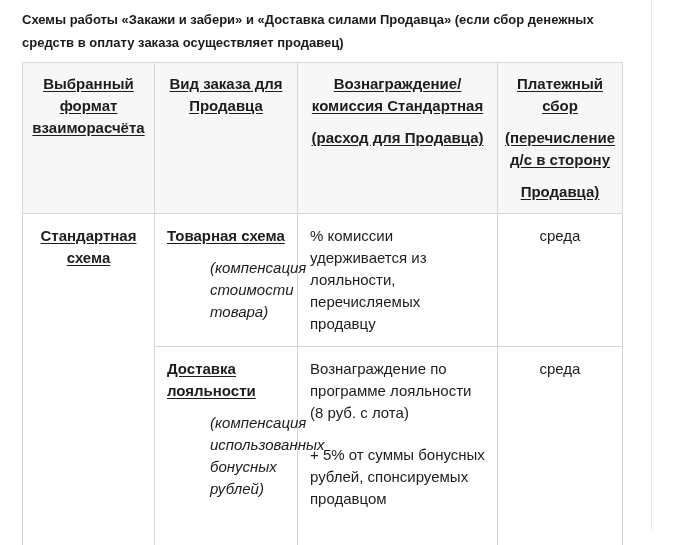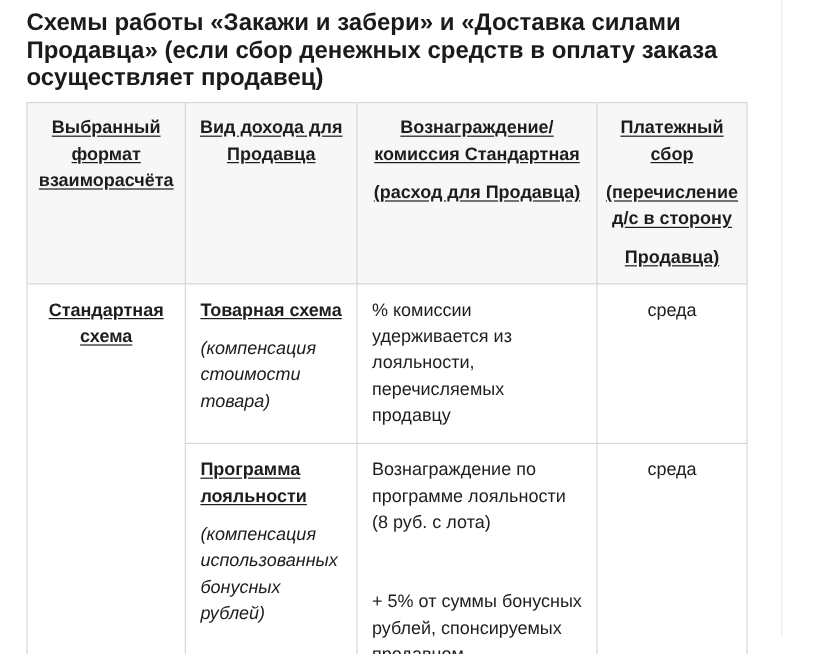--- a/index.html
+++ b/index.html
@@ -10,21 +10,21 @@
     color: #1d1d1d;
     overflow: hidden;
   }
   .page { position: relative; width: 678px; height: 545px; padding: 8px 0 0 22px; }
   .page-divider {
     position: absolute; top: 0; left: 651px; width: 1px; height: 530px;
     background: #ebebeb;
   }
   .title {
     width: 600px;
-    font-size: 20px; line-height: 23px; font-weight: 700; color: #1b1b1b;
+    font-size: 13px; line-height: 23px; font-weight: 700; color: #1b1b1b;
   }
   table.schemes {
     margin-top: 8px;
     width: 600px;
     border-collapse: collapse;
     table-layout: fixed;
     font-size: 15px; line-height: 22px;
   }
   table.schemes th, table.schemes td {
     border: 1px solid #d7d7d7;
@@ -40,24 +40,24 @@
     background: #f7f7f7;
     text-align: center;
     height: 139px;
     padding: 10px 2px;
   }
   tr.row-1 td { height: 118px; }
   tr.row-2 td { height: 213px; }
   .p { margin: 0 0 10px 0; }
   .p:last-child { margin-bottom: 0; }
   .u { font-weight: 700; text-decoration: underline; text-underline-offset: 2px; }
-  .it { font-style: italic; }
+  .it { font-style: italic; margin-left: 43px; }
   .center { text-align: center; }
   .bold { font-weight: 700; }
-  .gap-top { margin-top: 44px; }
+  .gap-top { margin-top: 20px; }
 </style>
 </head>
 <body>
 
 <div class="page">
 
   <div class="title">Схемы работы «Закажи и забери» и «Доставка силами Продавца» (если сбор денежных средств в оплату заказа осуществляет продавец)</div>
 
   <table class="schemes">
     <colgroup>
@@ -65,21 +65,21 @@
         <col class="c2">
         <col class="c3">
         <col class="c4">
     </colgroup>
     <thead>
       <tr>
         <th>
           <p class="p u">Выбранный формат взаиморасчёта</p>
         </th>
         <th>
-          <p class="p u">Вид дохода для Продавца</p>
+          <p class="p u">Вид заказа для Продавца</p>
         </th>
         <th>
           <p class="p u">Вознаграждение/комиссия Стандартная</p>
           <p class="p u">(расход для Продавца)</p>
         </th>
         <th>
           <p class="p u">Платежный сбор</p>
           <p class="p u">(перечисление д/с в сторону</p>
           <p class="p u">Продавца)</p>
         </th>
@@ -96,21 +96,21 @@
         </td>
         <td>
           <p class="p">% комиссии удерживается из лояльности, перечисляемых продавцу</p>
         </td>
         <td class="center bold">
           <p class="p">среда</p>
         </td>
       </tr>
       <tr class="row-2">
         <td>
-          <p class="p u">Программа лояльности</p>
+          <p class="p u">Доставка лояльности</p>
           <p class="p it">(компенсация использованных бонусных рублей)</p>
         </td>
         <td>
           <p class="p">Вознаграждение по программе лояльности (8 руб. с лота)</p>
           <p class="p gap-top">+ 5% от суммы бонусных рублей, спонсируемых продавцом</p>
         </td>
         <td class="center bold">
           <p class="p">среда</p>
         </td>
       </tr>

